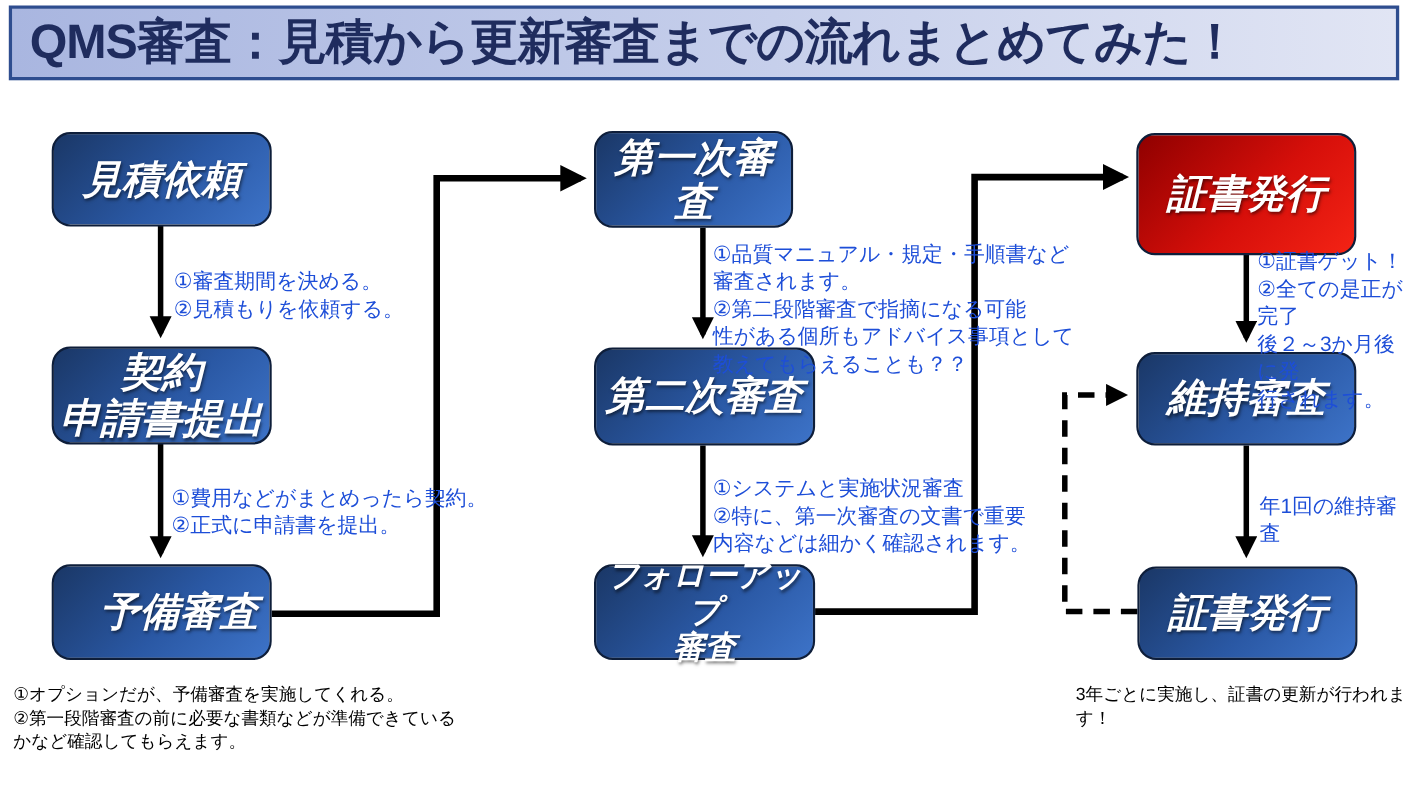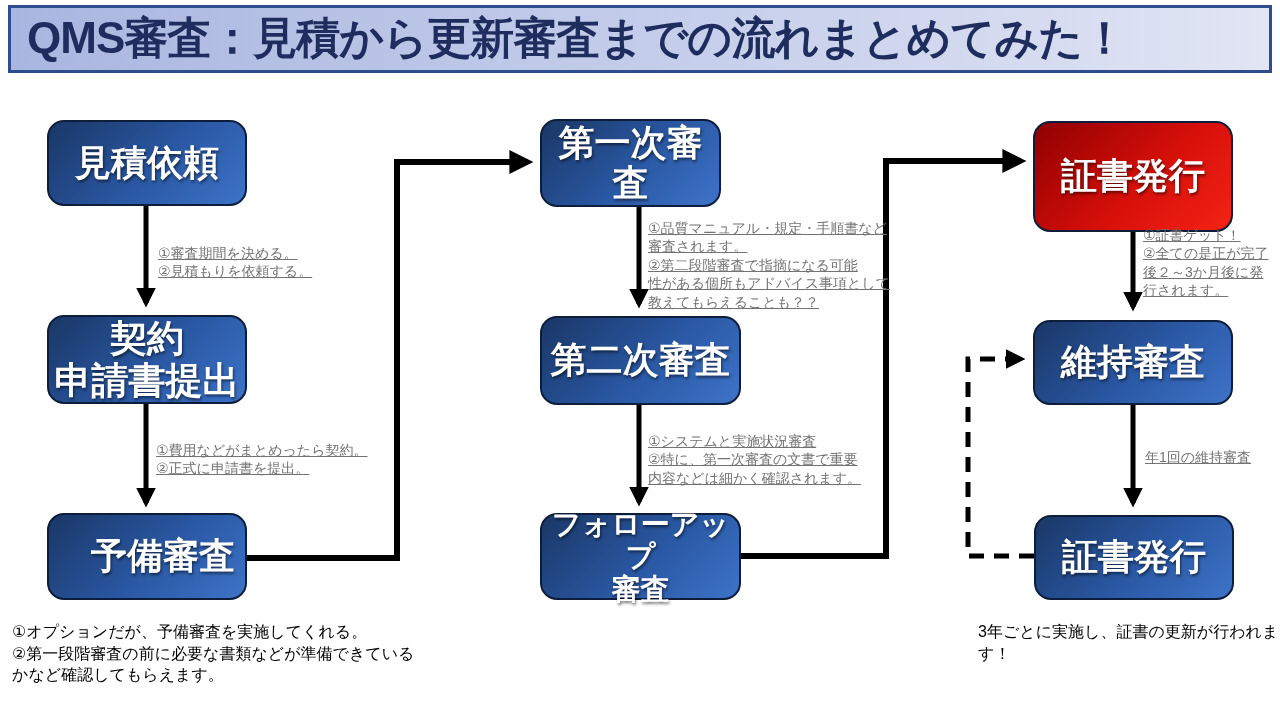--- a/index.html
+++ b/index.html
@@ -49,38 +49,37 @@
   }
   .box-blue {
     background: linear-gradient(135deg, var(--box-blue-dark) 0%, var(--box-blue-mid) 55%, var(--box-blue-light) 100%);
   }
   .box-red {
     background: linear-gradient(135deg, var(--box-red-dark) 0%, var(--box-red-mid) 55%, var(--box-red-light) 100%);
   }
   .fs-lg { font-size: 36px; }
   .fs-md { font-size: 37px; }
   .fs-sm { font-size: 29px; }
-  .flow-box span { white-space: pre-line; }
+  .flow-box span { white-space: pre-line; font-style: italic; }
 
   
   #connectors {
     position: absolute;
     left: 0; top: 0;
     width: 1280px; height: 720px;
     pointer-events: none;
   }
 
   
   .annotation {
     position: absolute;
-    color: #737373;
-    font-size: 14px;
+    color: #1d4ed8;
+    font-size: 19px;
     line-height: 1.32;
     white-space: pre-line;
-    text-decoration: underline;
   }
   .footnote {
     position: absolute;
     color: #000000;
     font-size: 16px;
     line-height: 1.35;
     white-space: pre-line;
   }
 </style>
 </head>

